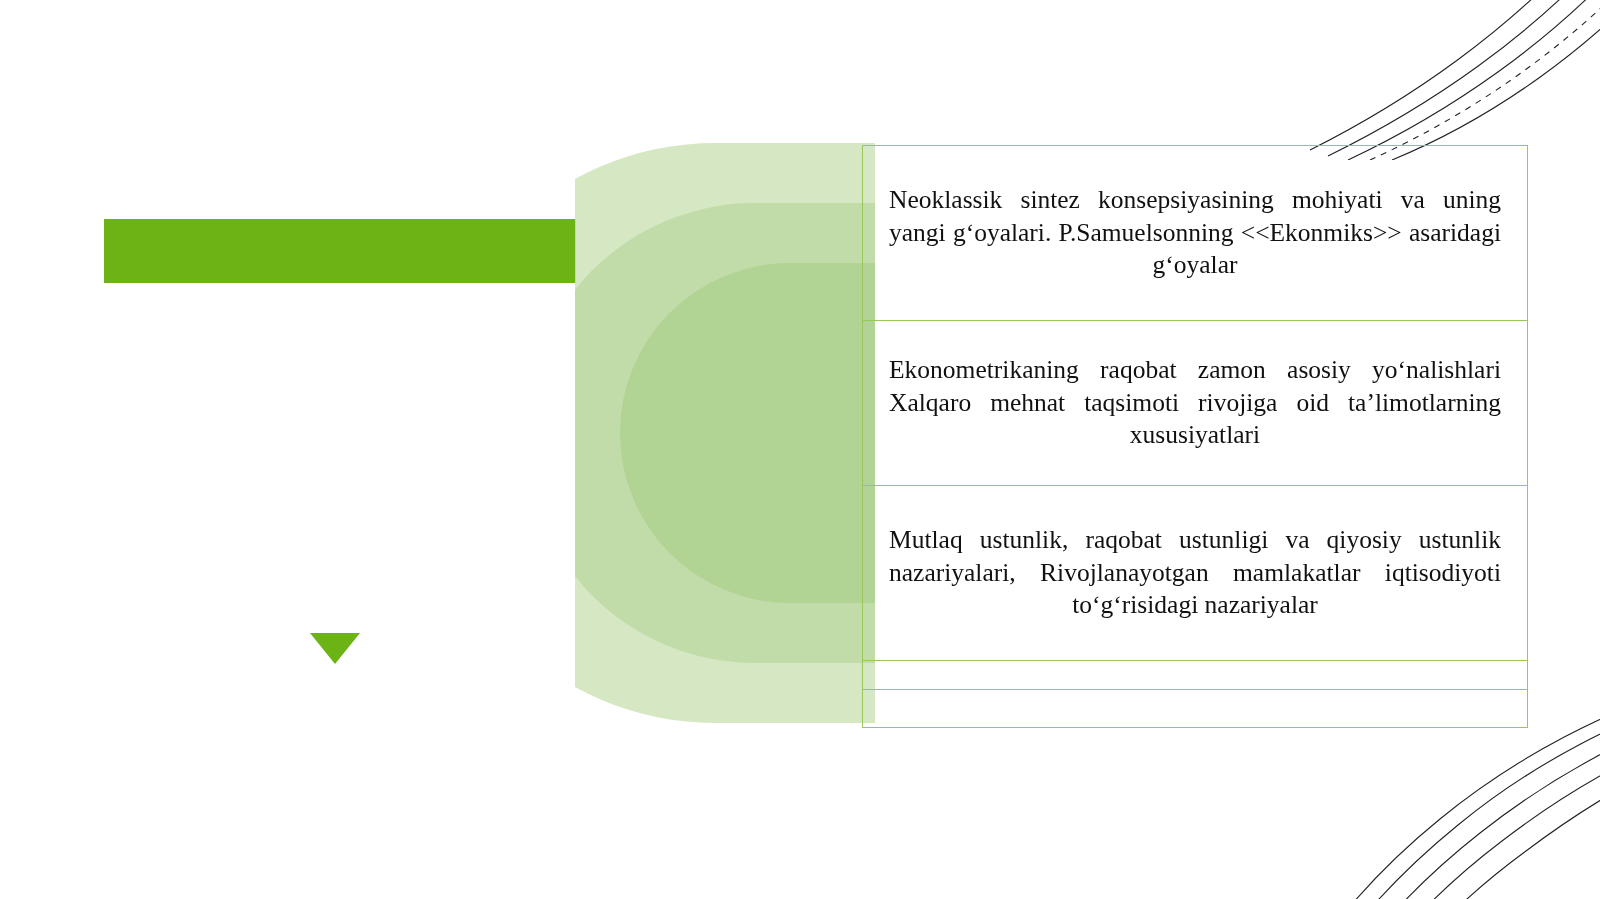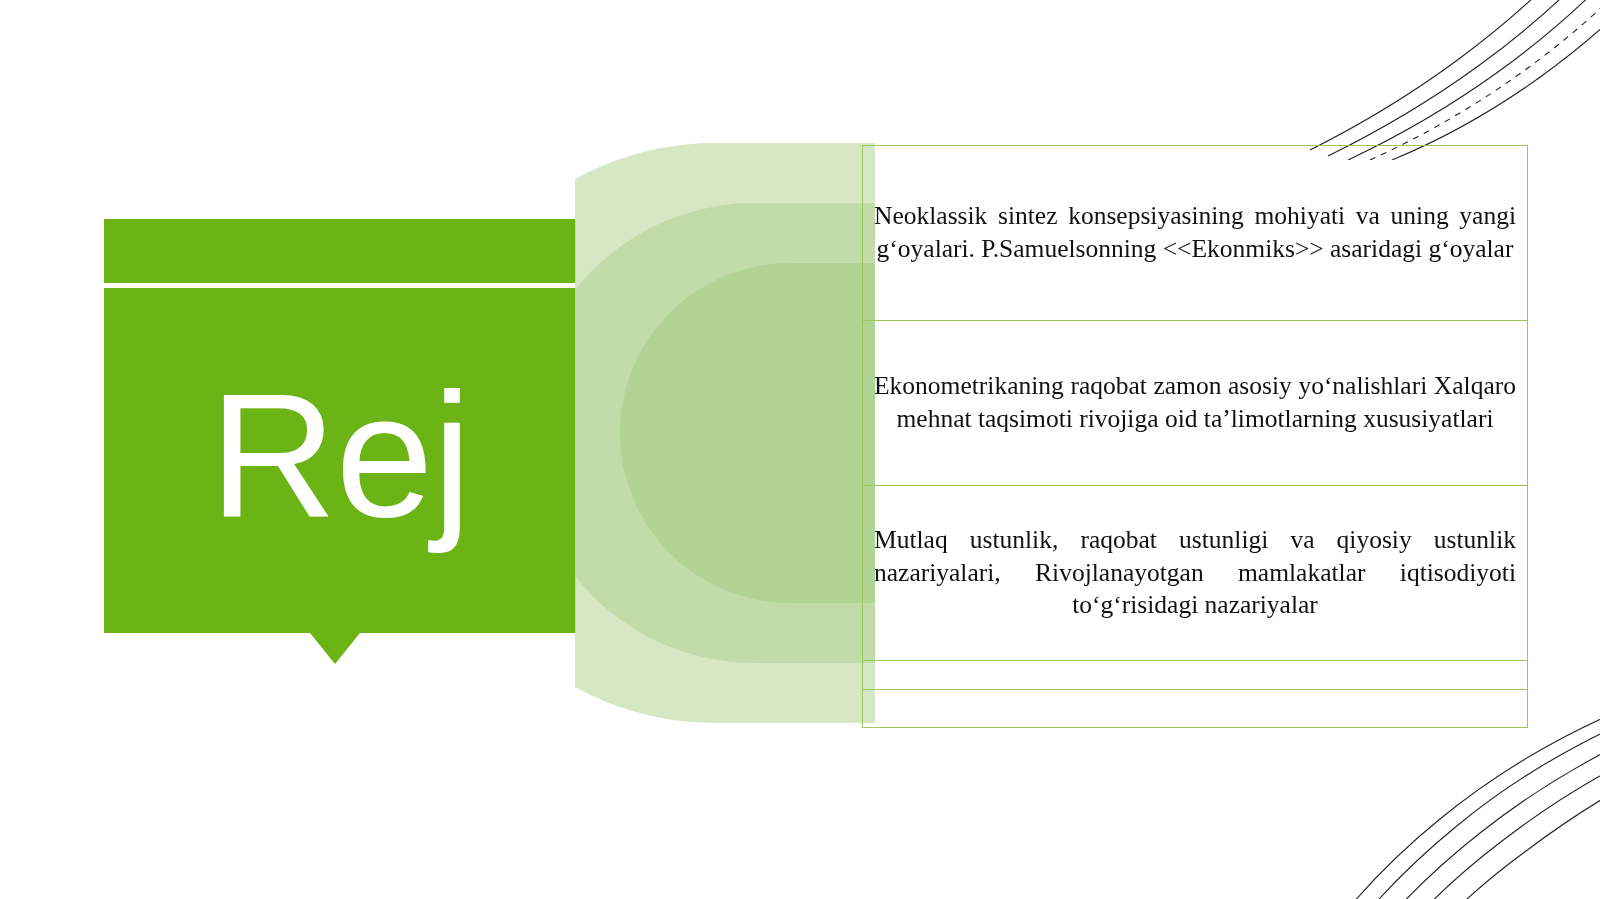--- a/index.html
+++ b/index.html
@@ -88,21 +88,21 @@
   .panels {
     position: absolute;
     left: 862px;
     top: 145px;
     width: 666px;
   }
   .panel {
     border: 1px solid #9ac75a;
     box-sizing: border-box;
     background: transparent;
-    padding: 14px 11px;
+    padding: 14px 26px;
     text-align: center;
     color: #111111;
     font-size: 25.5px;
     line-height: 1.28;
     text-align: justify;
     text-align-last: center;
     hyphens: none;
   }
   .panel.p1 { min-height: 176px; display: flex; flex-direction: column; justify-content: center; }
   .panel.p2 { min-height: 165px; display: flex; flex-direction: column; justify-content: center; border-top: none; }
@@ -136,23 +136,20 @@
       <path d="M22,330 C58,264 114,196 188,136 C266,72 356,28 420,10"></path>
       <path d="M44,332 C80,268 136,202 210,144 C288,82 372,42 420,26"></path>
       <path d="M66,334 C102,272 158,208 232,152 C310,92 386,56 420,44"></path>
       <path d="M90,336 C126,278 182,216 256,162 C330,106 396,74 420,64"></path>
     </g>
   </svg>
 </div>
 
 <div class="callout">
   <div class="callout-bar"></div>
-  <div class="callout-body">
-    <span class="callout-label">Rej</span>
-  </div>
   <div class="callout-tail"></div>
 </div>
 
 <div class="arcs">
   <svg width="300" height="580" viewBox="0 0 300 580" xmlns="http://www.w3.org/2000/svg">
     <path d="M300,0 L300,580 L140,580 A290,290 0 0,1 140,0 Z" fill="#cfe3b9" opacity="0.85"></path>
     <path d="M300,60 L300,520 L180,520 A230,230 0 0,1 180,60 Z" fill="#bcd9a1" opacity="0.8"></path>
     <path d="M300,120 L300,460 L215,460 A170,170 0 0,1 215,120 Z" fill="#abd08d" opacity="0.75"></path>
   </svg>
 </div>

